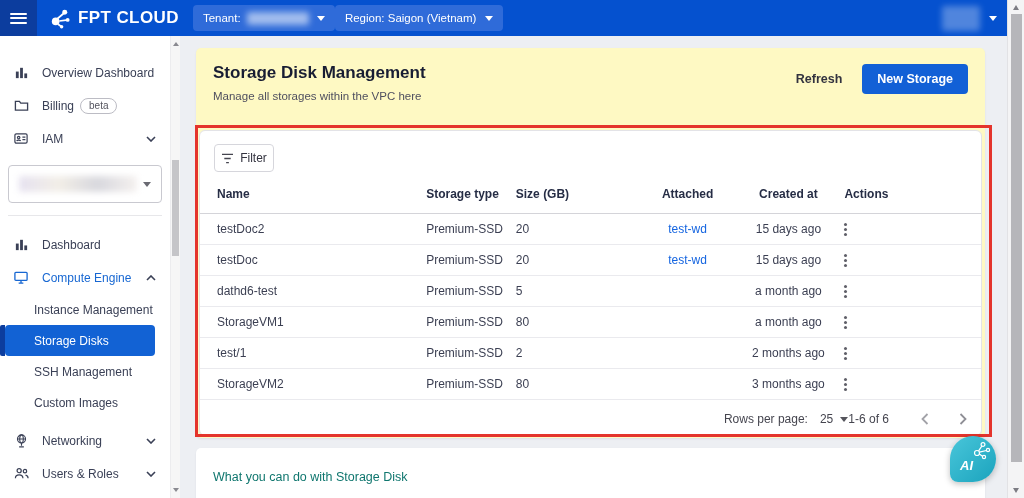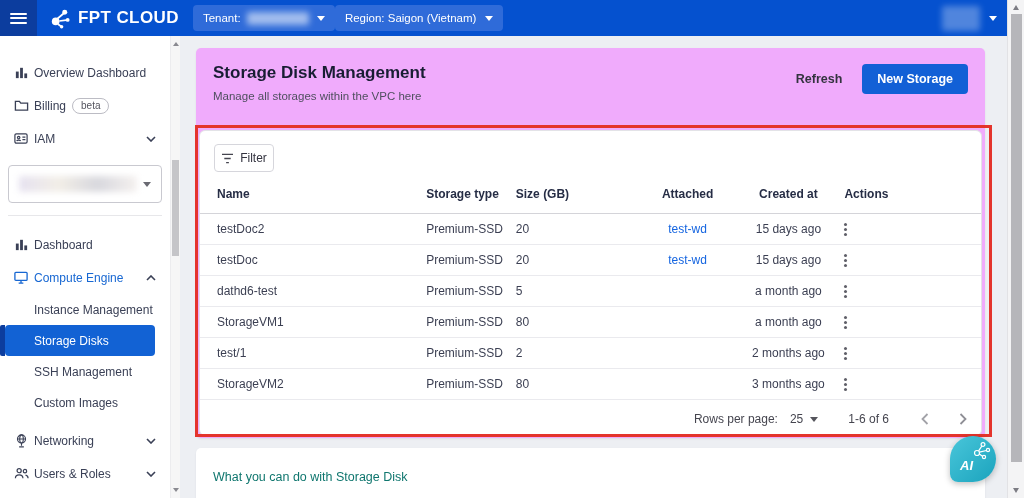--- a/index.html
+++ b/index.html
@@ -18,60 +18,60 @@
   .caret{width:0;height:0;border-left:4px solid transparent;border-right:4px solid transparent;border-top:5px solid #fff;margin-left:9px;flex:none}
   .redact{filter:blur(3px);border-radius:2px}
   .redact-tenant{width:62px;height:13px;background:rgba(255,255,255,.55);margin-left:6px}
   .nav-right{margin-left:auto;display:flex;align-items:center;margin-right:10px;cursor:pointer}
   .redact-user{width:38px;height:25px;background:rgba(255,255,255,.3)}
 
   
   .sidebar{position:absolute;left:0;top:36px;width:180px;bottom:0;background:#fff;padding:20px 10px 0 0;z-index:4}
   .side-item{height:33px;display:flex;align-items:center;padding:0 14px 0 12px;font-size:12px;color:#3a4056;font-weight:500;cursor:pointer;position:relative}
   .side-item .ic{width:18px;display:flex;justify-content:center;align-items:center;margin-right:4px;color:#3a4056;flex:none}
-  .side-item .lbl{margin-left:0}
+  .side-item .lbl{margin-left:8px}
   .side-item .chev{margin-left:auto;display:flex;color:#3a4056}
   .side-item.blue,.side-item.blue .ic,.side-item.blue .chev{color:#1767d2}
   .beta-pill{border:1px solid #bcbcc4;border-radius:9px;font-size:10px;color:#55555f;padding:1px 8px 2px;margin-left:6px;font-weight:400}
   .side-select{margin:10px 8px 0;height:38px;border:1px solid #c9c9d0;border-radius:4px;display:flex;align-items:center;padding:0 10px;cursor:pointer;background:#fff}
   .redact-select{width:118px;height:16px;background:linear-gradient(90deg,#e6e2f0,#f2eee7,#d8d8de,#f5f1ef)}
   .side-select .dcaret{width:0;height:0;border-left:4px solid transparent;border-right:4px solid transparent;border-top:5px solid #6a6a72;margin-left:auto}
   .side-divider{height:1px;background:#e7e7ea;margin:12px 8px 12px 8px}
   .sub-item{height:31px;display:flex;align-items:center;padding-left:34px;font-size:12px;color:#3a4056;font-weight:500;cursor:pointer;position:relative}
   .sub-item.selected{background:#1262d4;color:#fff;border-radius:4px;margin:0 15px 0 5px;padding-left:29px}
   .sel-bar{position:absolute;left:-5px;top:0;bottom:0;width:5px;background:#0c3d9e;border-radius:2px 0 0 2px}
   .mt6{margin-top:6px}
   
   .side-scroll{position:absolute;right:0;top:0;bottom:0;width:10px;background:#f6f6f6;border-left:1px solid #ececee}
   .side-thumb{position:absolute;left:1px;right:1px;top:124px;height:96px;background:#c5c5c8;cursor:pointer}
   .tri-up{position:absolute;left:2px;top:6px;width:0;height:0;border-left:3px solid transparent;border-right:3px solid transparent;border-bottom:4px solid #8a8a90}
   .tri-dn{position:absolute;left:2px;bottom:6px;width:0;height:0;border-left:3px solid transparent;border-right:3px solid transparent;border-top:4px solid #8a8a90}
 
   
   .main{position:absolute;left:180px;top:36px;right:17px;bottom:0;background:#edeff3}
-  .panel{position:absolute;left:16px;top:12px;width:789px;height:390px;background:#f0abfc;border-radius:5px;box-shadow:0 1px 2px rgba(30,30,60,.08)}
+  .panel{position:absolute;left:16px;top:12px;width:789px;height:390px;background:#fef9c3;border-radius:5px;box-shadow:0 1px 2px rgba(30,30,60,.08)}
   .panel-head{position:relative;padding:15px 17px 0}
   .page-title{font-size:17px;font-weight:700;color:#181d33}
   .page-sub{margin-top:7px;font-size:11.5px;color:#4f4f5f}
   .head-actions{position:absolute;top:16px;right:17px;display:flex;align-items:center;gap:20px}
   .btn-refresh{font-size:12.5px;font-weight:700;color:#33333f;cursor:pointer;background:none;border:none;font-family:inherit}
   .btn-new{font-size:12.5px;font-weight:700;color:#fff;background:#1260d6;border:none;border-radius:4px;padding:8px 15px;cursor:pointer;font-family:inherit}
 
   .table-card{position:absolute;left:3px;right:3px;top:82px;bottom:2px;border:1px solid #e3e3e7;border-radius:6px;background:#fff;display:flex;flex-direction:column;overflow:hidden}
   .filter-btn{margin:13px 0 0 14px;width:60px;height:28px;border:1px solid #d6d6dc;border-radius:4px;background:#fff;display:flex;align-items:center;justify-content:center;gap:6px;font-size:12px;font-weight:500;color:#33333f;cursor:pointer;font-family:inherit;flex:none}
   .thead{display:flex;align-items:center;height:40px;margin-top:2px;padding:0 17px;border-bottom:1px solid #d4d4d9;font-size:12px;font-weight:700;color:#262d45;flex:none}
   .trow{display:flex;align-items:center;height:31px;padding:0 17px;border-bottom:1px solid #eaeaee;font-size:12px;color:#3b3f52;flex:none}
   .c-name{width:28%}.c-type{width:12%}.c-size{width:17%}
   .c-att{width:12%;text-align:center}.c-cre{width:15%;text-align:center}.c-act{width:16%;}
   .cell-link{color:#1565e0;text-decoration:none;cursor:pointer}
   .kebab{display:inline-block;width:3px;height:3px;border-radius:50%;background:#5f5f68;box-shadow:0 -5px 0 #5f5f68,0 5px 0 #5f5f68;cursor:pointer;vertical-align:middle}
   .pagination{display:flex;align-items:center;justify-content:flex-end;height:38px;padding-right:14px;font-size:12px;color:#45454f;flex:none}
   .rpp-value{display:flex;align-items:center;margin-left:12px;cursor:pointer}
   .rpp-caret{width:0;height:0;border-left:4px solid transparent;border-right:4px solid transparent;border-top:5px solid #55555c;margin-left:7px}
-  .pg-range{margin-left:30px}
+  .pg-range{}
   .pg-btn{background:none;border:none;cursor:pointer;display:flex;align-items:center;padding:0}
   .pg-prev{margin-left:32px}.pg-next{margin-left:30px}
 
   .footer-card{position:absolute;left:16px;top:412px;width:789px;height:120px;background:#fff;border-radius:5px;padding:14px 17px;box-shadow:0 1px 2px rgba(30,30,60,.08)}
   .footer-heading{font-size:12.5px;color:#0f766e;margin-top:8px}
 
   .annotation{position:absolute;left:15px;top:89px;width:797px;height:312px;border:3px solid #e4342c;pointer-events:none;z-index:50}
 
   .ai-bubble{position:absolute;right:11px;bottom:16px;width:46px;height:46px;background:linear-gradient(135deg,#49c6da,#1ba3bd);border-radius:50% 50% 50% 8px;z-index:60;cursor:pointer;box-shadow:0 2px 6px rgba(0,0,0,.25)}
   .ai-label{position:absolute;left:10px;bottom:9px;font-weight:700;font-style:italic;font-size:13px;color:#fff}

